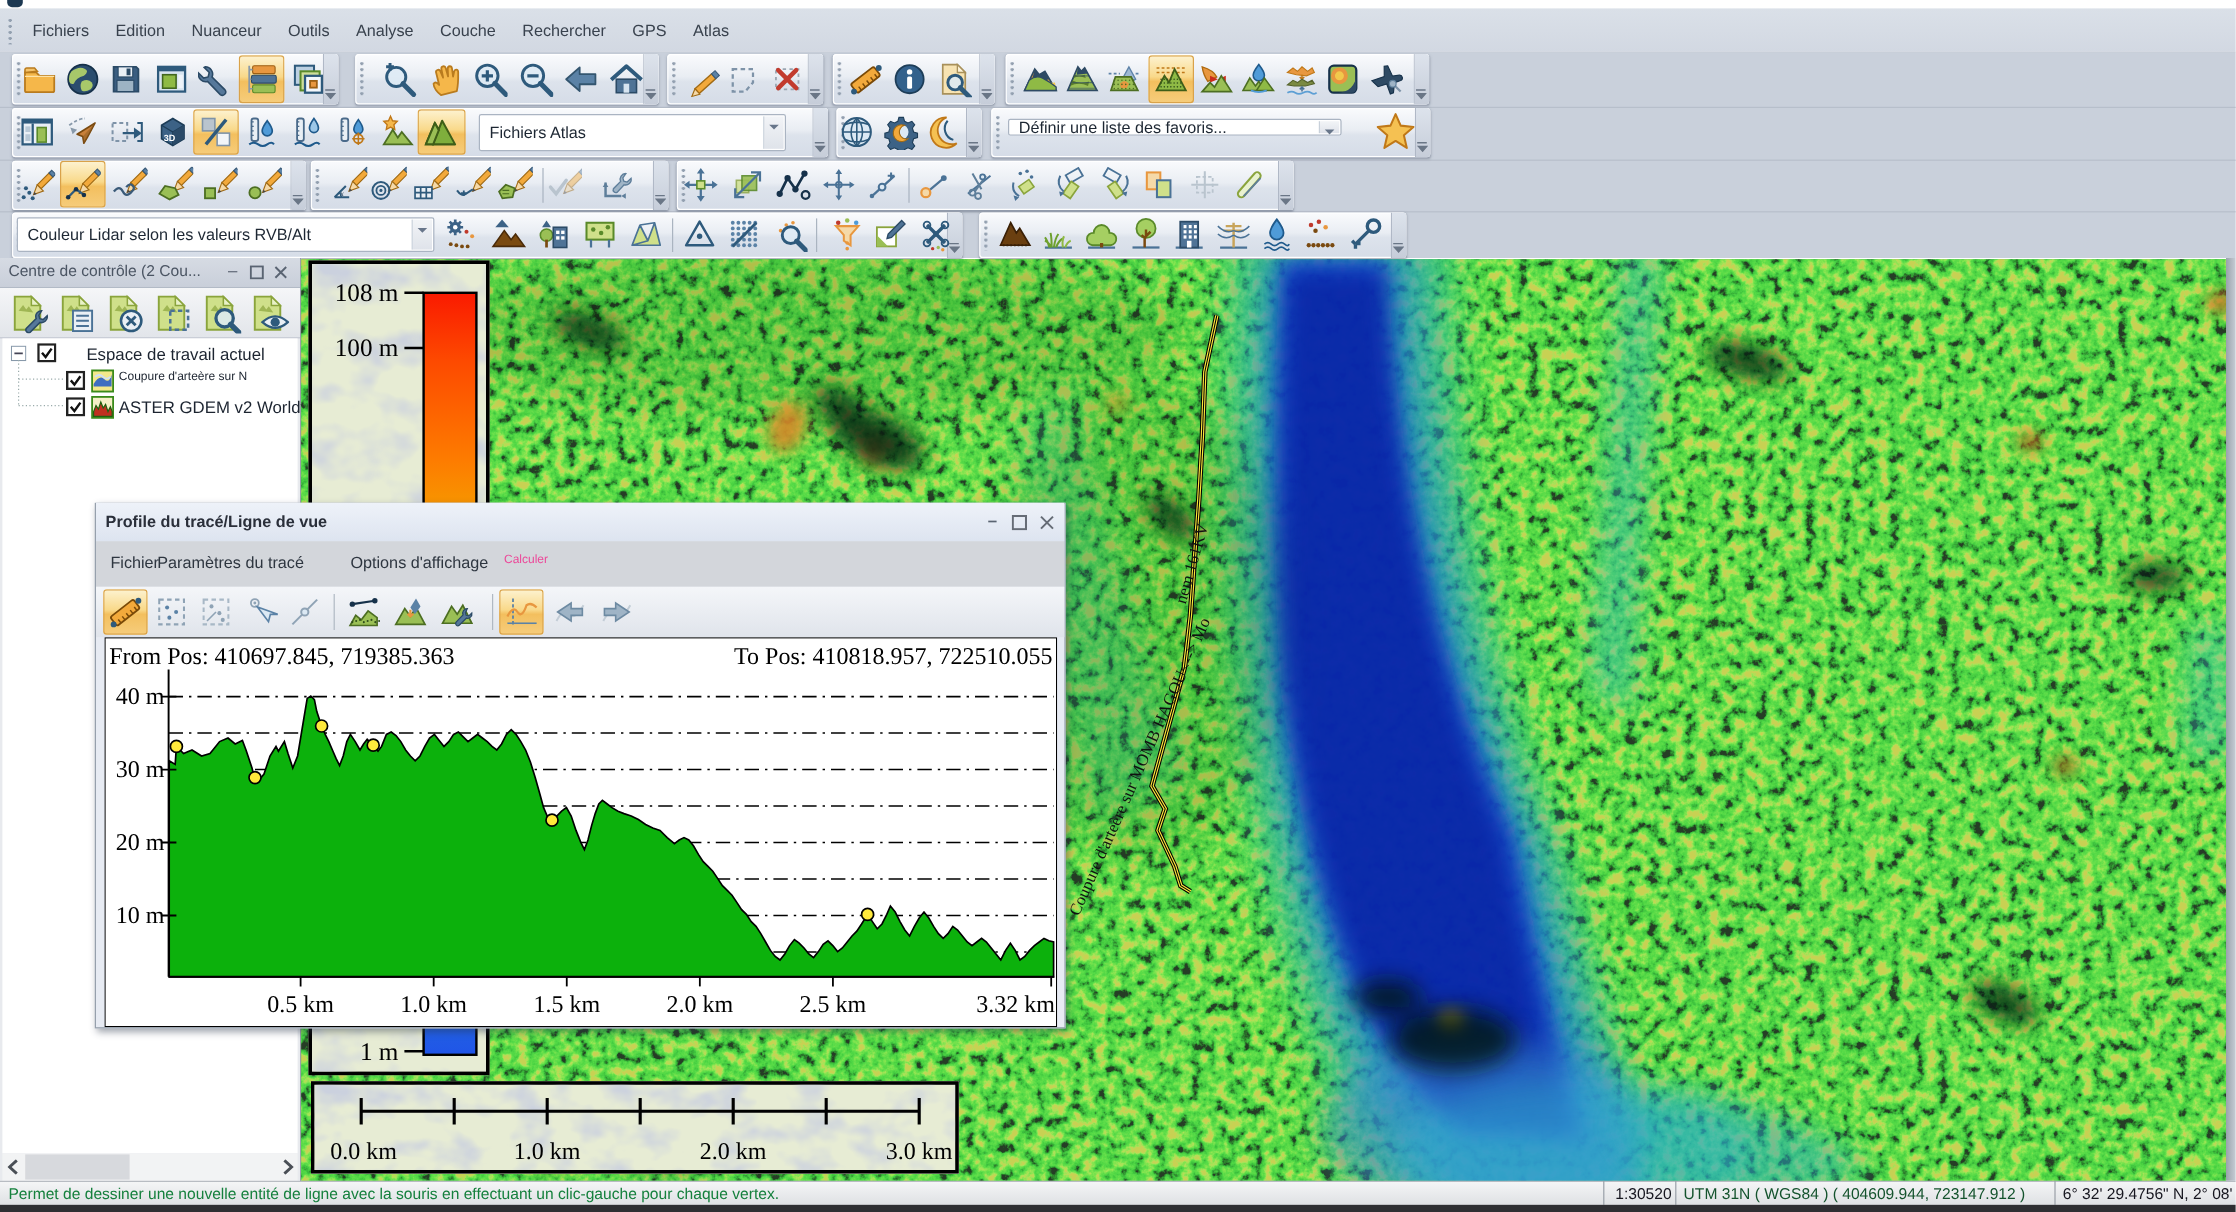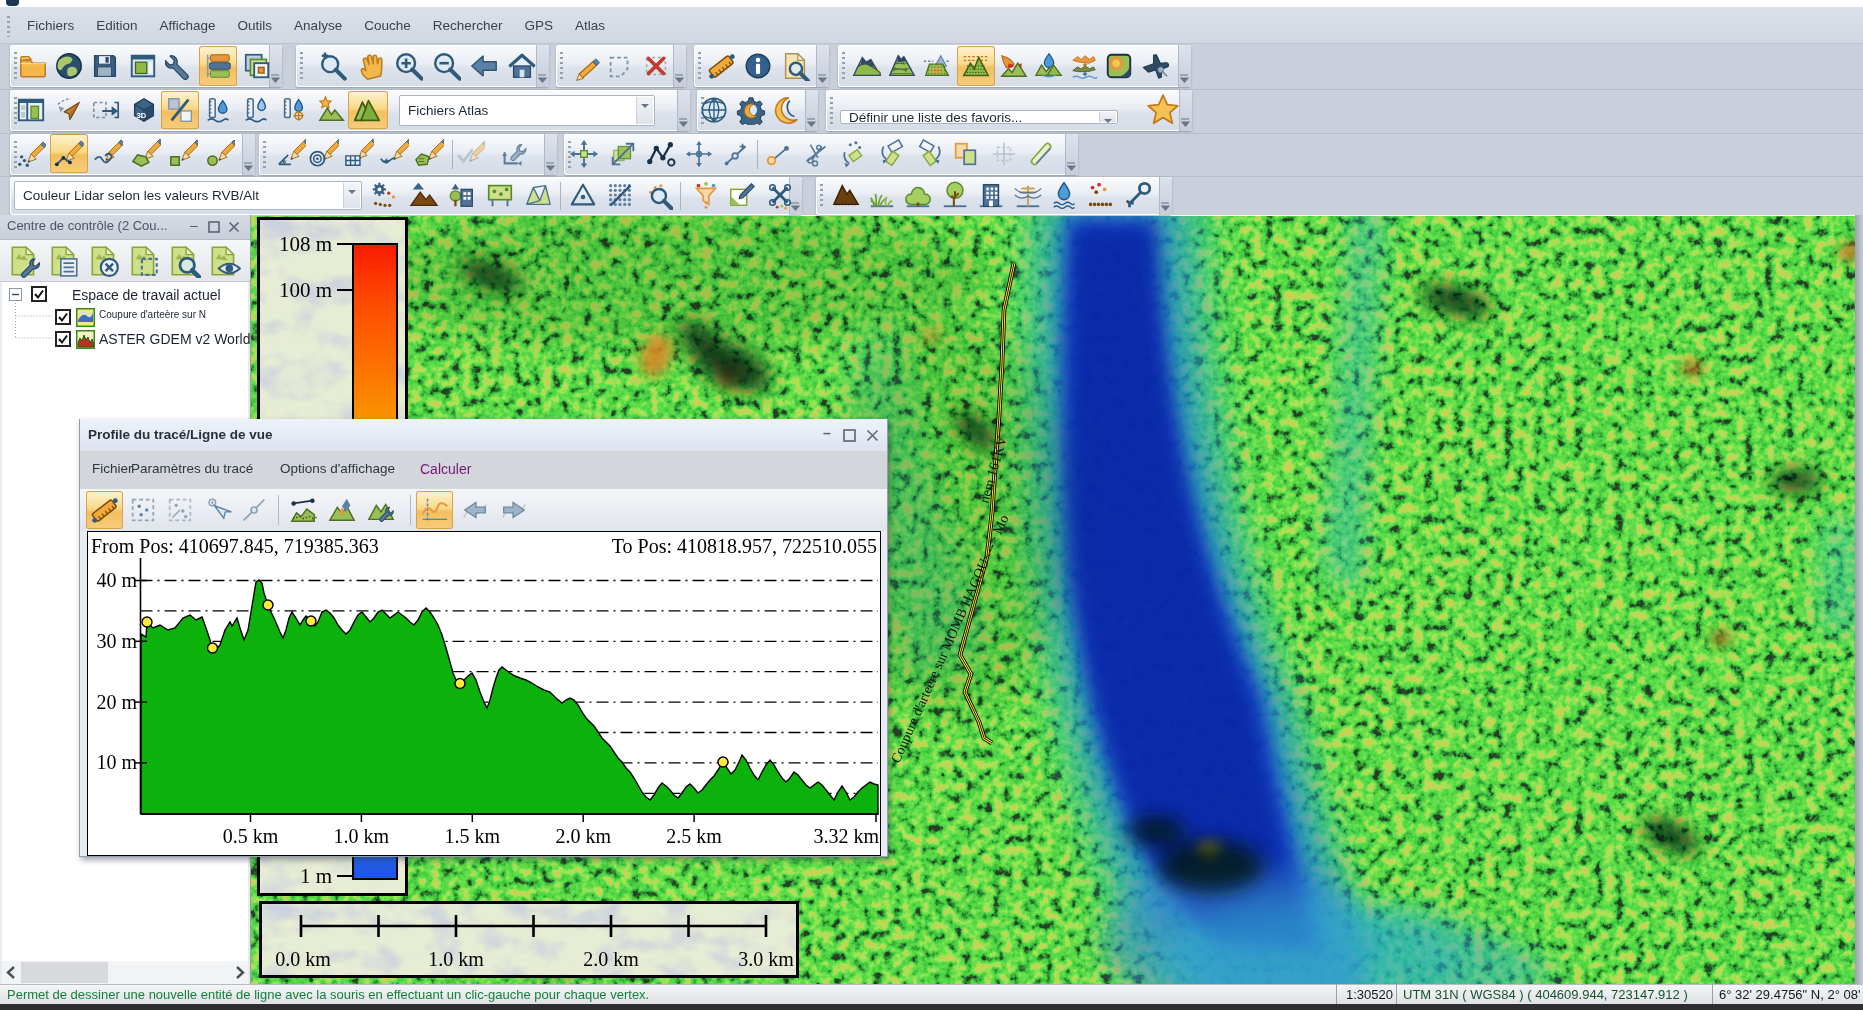--- a/index.html
+++ b/index.html
@@ -13,21 +13,21 @@
 .combo .txt{position:absolute;left:8px;top:0;bottom:0;display:flex;align-items:center;font-size:13.5px;color:#1d2733}
 .combo .btn{position:absolute;right:1px;top:1px;bottom:1px;width:17px;background:linear-gradient(#f2f4f7,#dfe3ea);border-left:1px solid #c8d0da}
 .combo .btn:after{content:"";position:absolute;left:4px;top:7px;border:4.5px solid transparent;border-top-color:#68768a}
 .wbtn{position:absolute;color:#5a6472;font-size:14px;text-align:center}
 .seg{position:absolute;top:0;bottom:0;border-left:1px solid #9aa0a8;box-shadow:inset 1px 0 0 #fff}
 </style></head><body>
 <div class="ab" style="left:0;top:0;width:1863px;height:7px;background:#fff"></div>
 <div class="ab" style="left:6px;top:-6px;width:13px;height:12px;border-radius:4px;background:#1c3852"></div>
 <div class="menubar">
     <div class="grip" style="left:7px;top:8px;height:22px"></div>
-    <div style="position:absolute;left:16px;top:0"><span>Fichiers</span><span>Edition</span><span>Affichage</span><span>Outils</span><span>Analyse</span><span>Couche</span><span>Rechercher</span><span>GPS</span><span>Atlas</span></div>
+    <div style="position:absolute;left:16px;top:0"><span>Fichiers</span><span>Edition</span><span>Nuanceur</span><span>Outils</span><span>Analyse</span><span>Couche</span><span>Rechercher</span><span>GPS</span><span>Atlas</span></div>
   </div>
 <div class="tbarea" style="top:44px;height:171px"></div>
 <div class="ab" style="left:0;top:88.5px;width:1863px;height:1px;background:#b7bfcb"></div>
 <div class="ab" style="left:0;top:132.5px;width:1863px;height:1px;background:#b7bfcb"></div>
 <div class="ab" style="left:0;top:176px;width:1863px;height:1px;background:#b7bfcb"></div>
 <div class="chunk" style="left:10px;top:45px;width:272px;height:42px"></div>
 <div class="ab" style="left:269px;top:45px;width:13px;height:42px;background:linear-gradient(#dde3ec,#c6cdd9);border-left:1px solid #b0b8c6;border-radius:0 3px 3px 0"></div>
 <div class="grip" style="left:14px;top:51px;height:30px"></div>
 <svg class="ab" style="left:270px;top:74px" width="10" height="9">
     <path d="M1 1 h8 M2 4 l3.5 4 3.5-4z" stroke="#6a7686" fill="#6a7686" stroke-width="1.2"></path>
@@ -340,21 +340,21 @@
 <svg class="ab" style="left:771px;top:95px;opacity:1.0" width="30" height="30" viewBox="0 0 32 32">
     <path d="M19 3 a13.5 13.5 0 1 0 9 23 a11 11 0 1 1 -9 -23z" fill="#f5c152" stroke="#c07818" stroke-width="1.6"></path>
     <path d="M20 6 a10.5 10.5 0 0 0 5 17" fill="none" stroke="#2e5a7c" stroke-width="1.8"></path>
   </svg>
 <div class="chunk" style="left:826px;top:90px;width:366px;height:41px"></div>
 <div class="ab" style="left:1179px;top:90px;width:13px;height:41px;background:linear-gradient(#dde3ec,#c6cdd9);border-left:1px solid #b0b8c6;border-radius:0 3px 3px 0"></div>
 <div class="grip" style="left:830px;top:96px;height:29px"></div>
 <svg class="ab" style="left:1180px;top:118px" width="10" height="9">
     <path d="M1 1 h8 M2 4 l3.5 4 3.5-4z" stroke="#6a7686" fill="#6a7686" stroke-width="1.2"></path>
   </svg>
-<div class="combo" style="left:840px;top:110px;width:278px;height:14px">
+<div class="combo" style="left:840px;top:99px;width:278px;height:14px">
     <div class="txt" style="font-size:13.5px">Définir une liste des favoris...</div>
     <div class="btn"></div>
   </div>
 <svg class="ab" style="left:1146px;top:93px;opacity:1.0" width="34" height="34" viewBox="0 0 32 32">
     <path d="M16 2 l4 9 10 1 -7.5 6.5 2.3 10 -8.8 -5.5 -8.8 5.5 2.3 -10 L2 12 l10 -1z" fill="#f5c152" stroke="#c07818" stroke-width="1.6" stroke-linejoin="round"></path>
   </svg>
 <div class="chunk" style="left:10px;top:134px;width:245px;height:41px"></div>
 <div class="ab" style="left:242px;top:134px;width:13px;height:41px;background:linear-gradient(#dde3ec,#c6cdd9);border-left:1px solid #b0b8c6;border-radius:0 3px 3px 0"></div>
 <div class="grip" style="left:14px;top:140px;height:29px"></div>
 <svg class="ab" style="left:243px;top:162px" width="10" height="9">
@@ -974,22 +974,22 @@
 <div class="wbtn" style="left:818px;top:425px;width:18px;font-weight:bold">–</div>
 <svg class="ab" style="left:843px;top:429px" width="13" height="13">
     <rect x="1" y="1" width="11" height="11" fill="none" stroke="#666c76" stroke-width="1.7"></rect>
   </svg>
 <svg class="ab" style="left:866px;top:429px" width="13" height="13">
     <path d="M1.5 1.5 l10 10 m0 -10 l-10 10" stroke="#666c76" stroke-width="1.7"></path>
   </svg>
 <div class="ab" style="left:80px;top:451px;width:807px;height:38px;background:#d3d6db"></div>
 <div class="ab" style="left:92px;top:461px;font-size:13.5px;color:#2e3640">Fichier</div>
 <div class="ab" style="left:131px;top:461px;font-size:13.5px;color:#2e3640">Paramètres du tracé</div>
-<div class="ab" style="left:280px;top:461px;font-size:13.5px;color:#2e3640">Options d'affichage</div>
-<div class="ab" style="left:420px;top:461px;font-size:14px;color:#701a75">Calculer</div>
+<div class="ab" style="left:292px;top:461px;font-size:13.5px;color:#2e3640">Options d'affichage</div>
+<div class="ab" style="left:420px;top:461px;font-size:10px;color:#ec4899">Calculer</div>
 <div class="ab" style="left:80px;top:489px;width:807px;height:42px;background:linear-gradient(#f4f6f9,#e0e4eb)"></div>
 <div class="hi" style="left:86px;top:491px;width:37px;height:38px"></div>
 <div class="hi" style="left:416px;top:491px;width:37px;height:38px"></div>
 <svg class="ab" style="left:90px;top:495px;opacity:1.0" width="30" height="30" viewBox="0 0 32 32">
     <g transform="rotate(-38 16 16)">
       <rect x="2" y="11" width="26" height="10" rx="2" fill="#f2a93b" stroke="#7a4a08" stroke-width="1.6"></rect>
       <path d="M6.5 21 v-4 M11 21 v-4 M15.5 21 v-4 M20 21 v-4 M24.5 21 v-4" stroke="#7a4a08" stroke-width="1.3"></path>
     </g>
     <circle cx="5" cy="27" r="2.6" fill="#2e5a7c"></circle>
     <circle cx="27" cy="6" r="2.6" fill="#2e5a7c"></circle>

